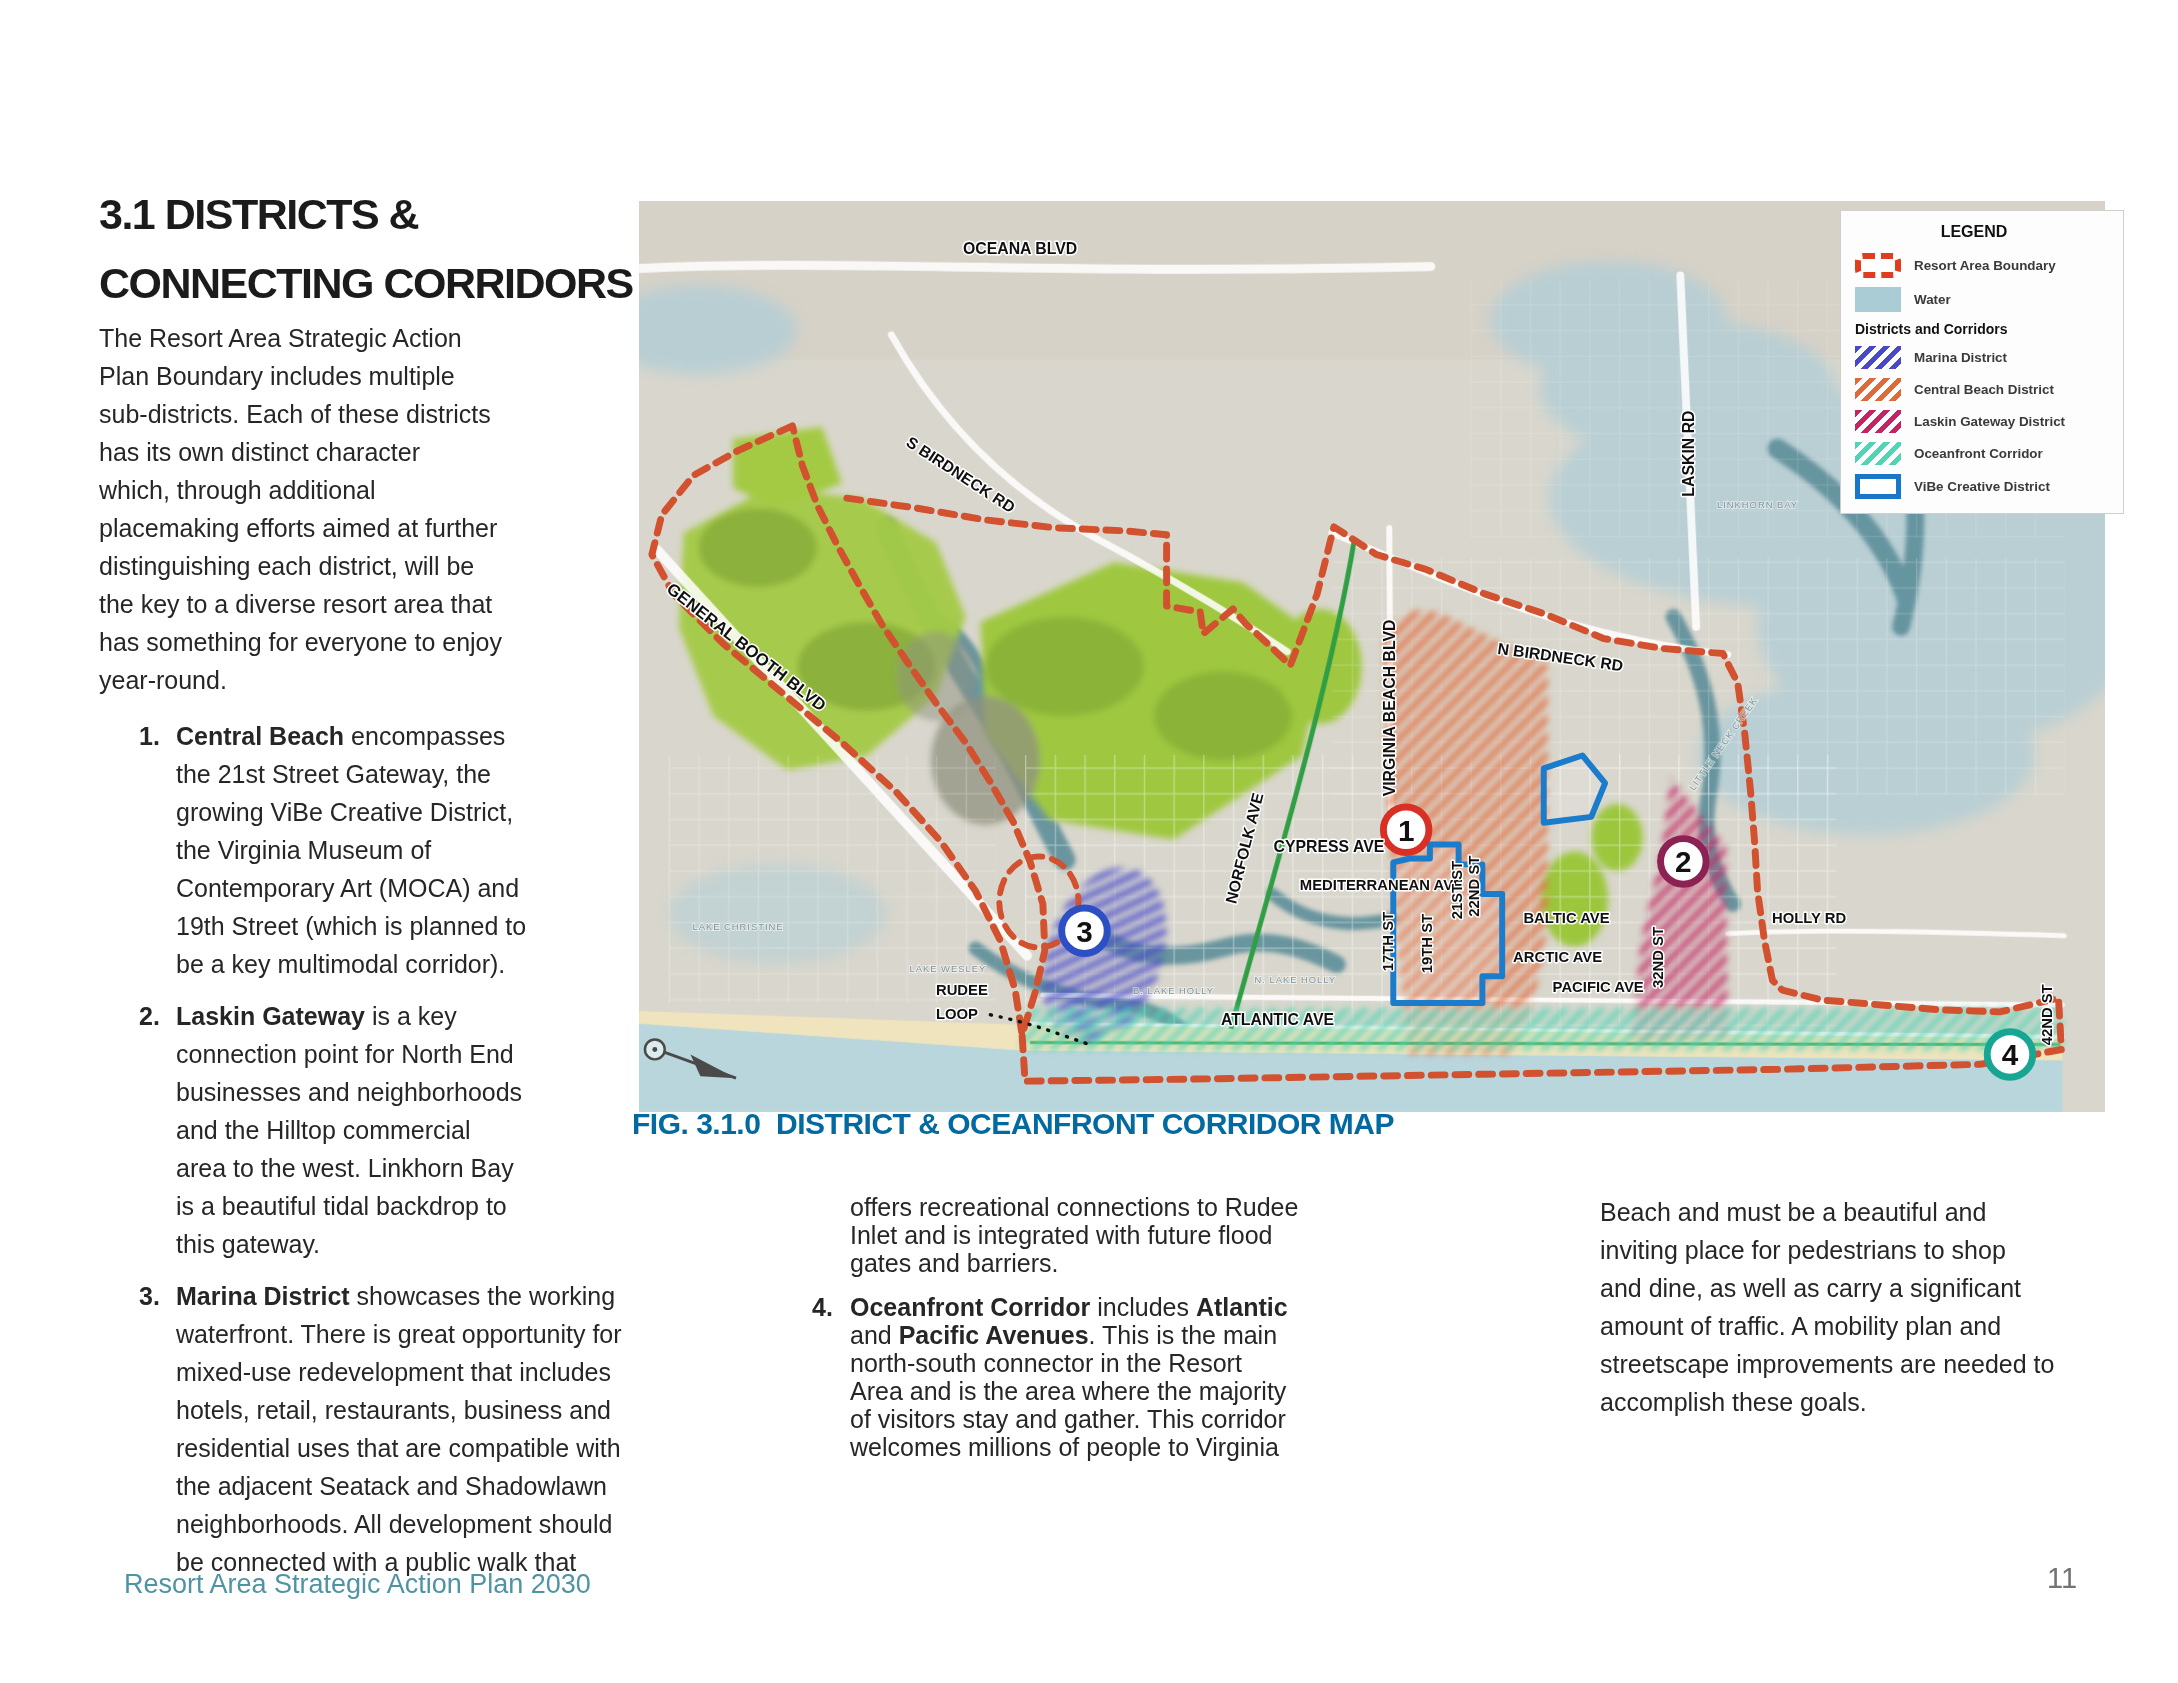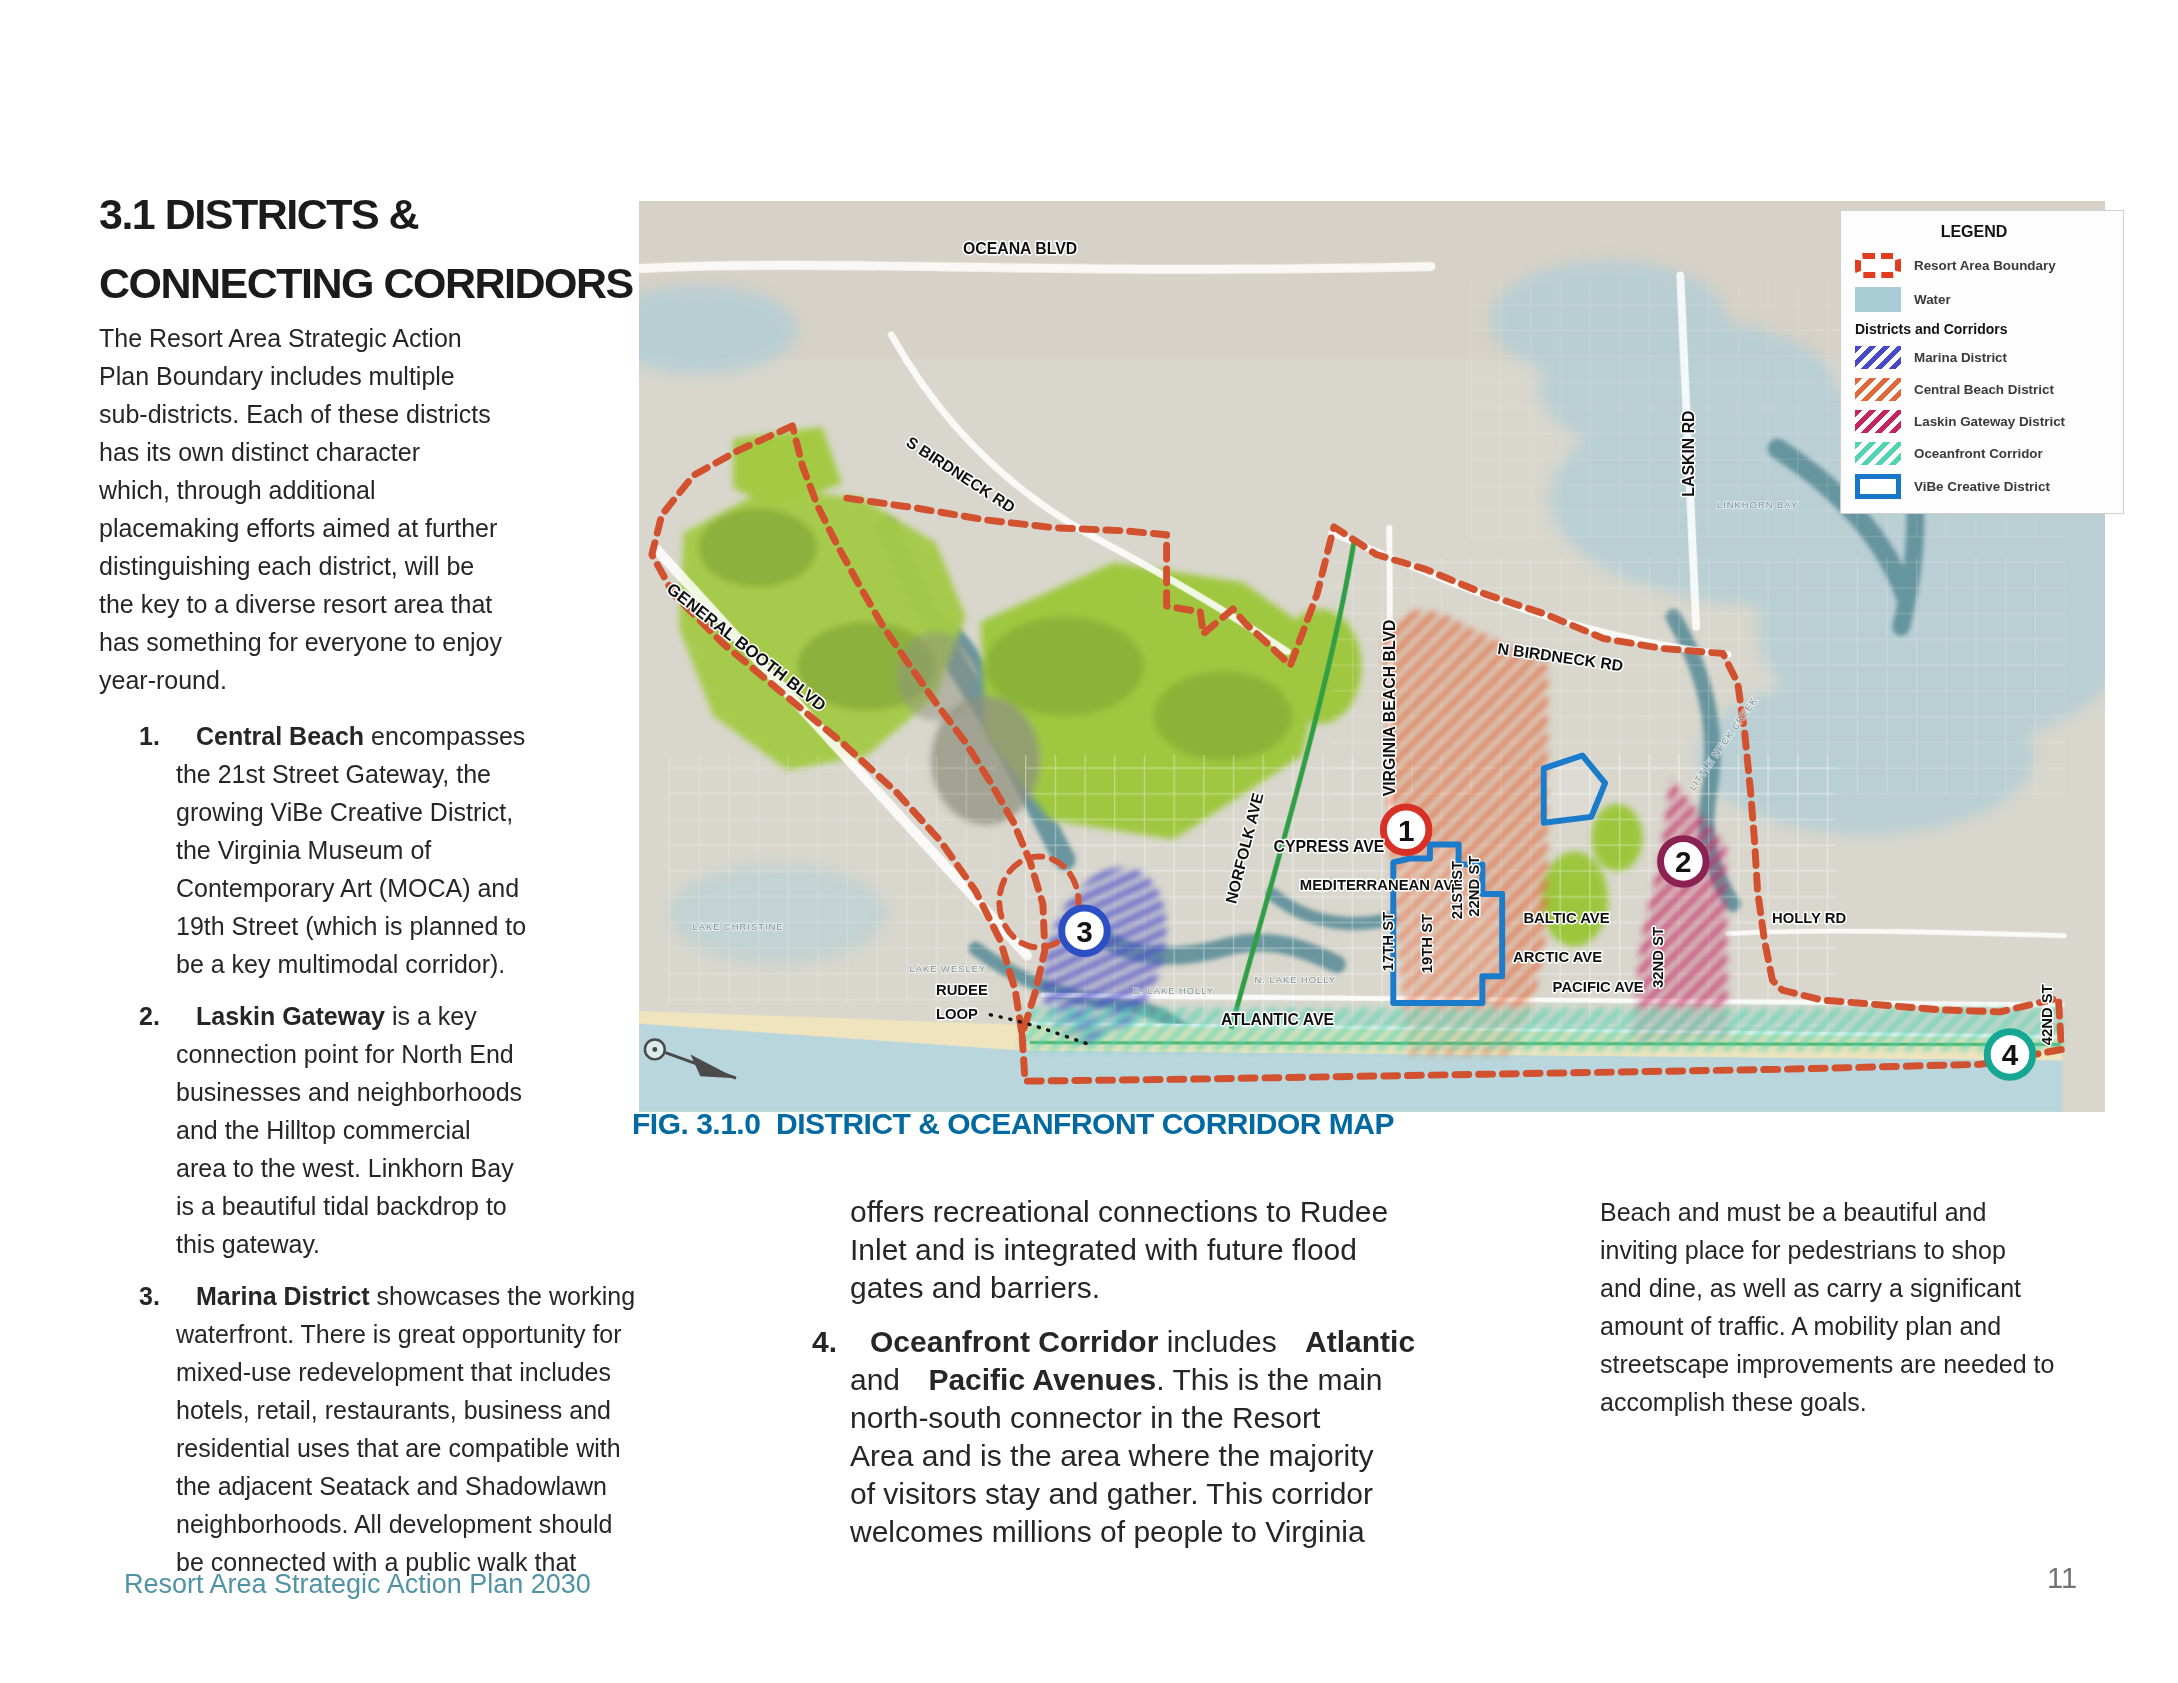--- a/index.html
+++ b/index.html
@@ -6,23 +6,23 @@
   #page{position:relative;width:2178px;height:1683px;background:#ffffff;overflow:hidden;
         font-family:"Liberation Sans",sans-serif;color:#262626;}
   .pre{white-space:pre-line;}
   
   #section-title{position:absolute;left:99px;top:180px;font-size:43px;line-height:69px;
                  font-weight:bold;letter-spacing:-1.5px;color:#1b1b1b;}
   #left-col{position:absolute;left:99px;top:319px;width:594px;font-size:25px;line-height:38px;}
   #intro{width:515px;margin:0 0 18px 0;}
   .li{position:relative;padding-left:77px;margin-bottom:14px;width:465px;}
   .li .num{position:absolute;left:40px;top:0;font-weight:bold;}
-  .li b{font-weight:bold;margin-left:20px;}
+  .li b{font-weight:bold;}
   .li.wide{width:594px;}
-  #mid-col{position:absolute;left:812px;top:1193px;width:634px;font-size:30px;line-height:38px;}
+  #mid-col{position:absolute;left:812px;top:1193px;width:634px;font-size:25px;line-height:28px;}
   #mid-cont{padding-left:38px;margin:0 0 16px 0;}
   #right-col{position:absolute;left:1600px;top:1193px;width:614px;font-size:25px;line-height:38px;}
   #fig-caption{position:absolute;left:632px;top:1107px;font-size:30px;font-weight:bold;
                letter-spacing:-0.5px;color:#0369a1;white-space:pre;}
   #footer-text{position:absolute;left:124px;top:1569px;font-size:27px;color:#4f93a5;}
   #page-number{position:absolute;left:2047px;top:1562px;font-size:29px;color:#737373;text-align:center;}
   
   #map{position:absolute;left:639px;top:201px;width:1466px;height:911px;background:#d9d7cd;}
   #map svg{position:absolute;left:0;top:0;}
   .mlabel{font-family:"Liberation Sans",sans-serif;font-weight:bold;fill:#101010;

